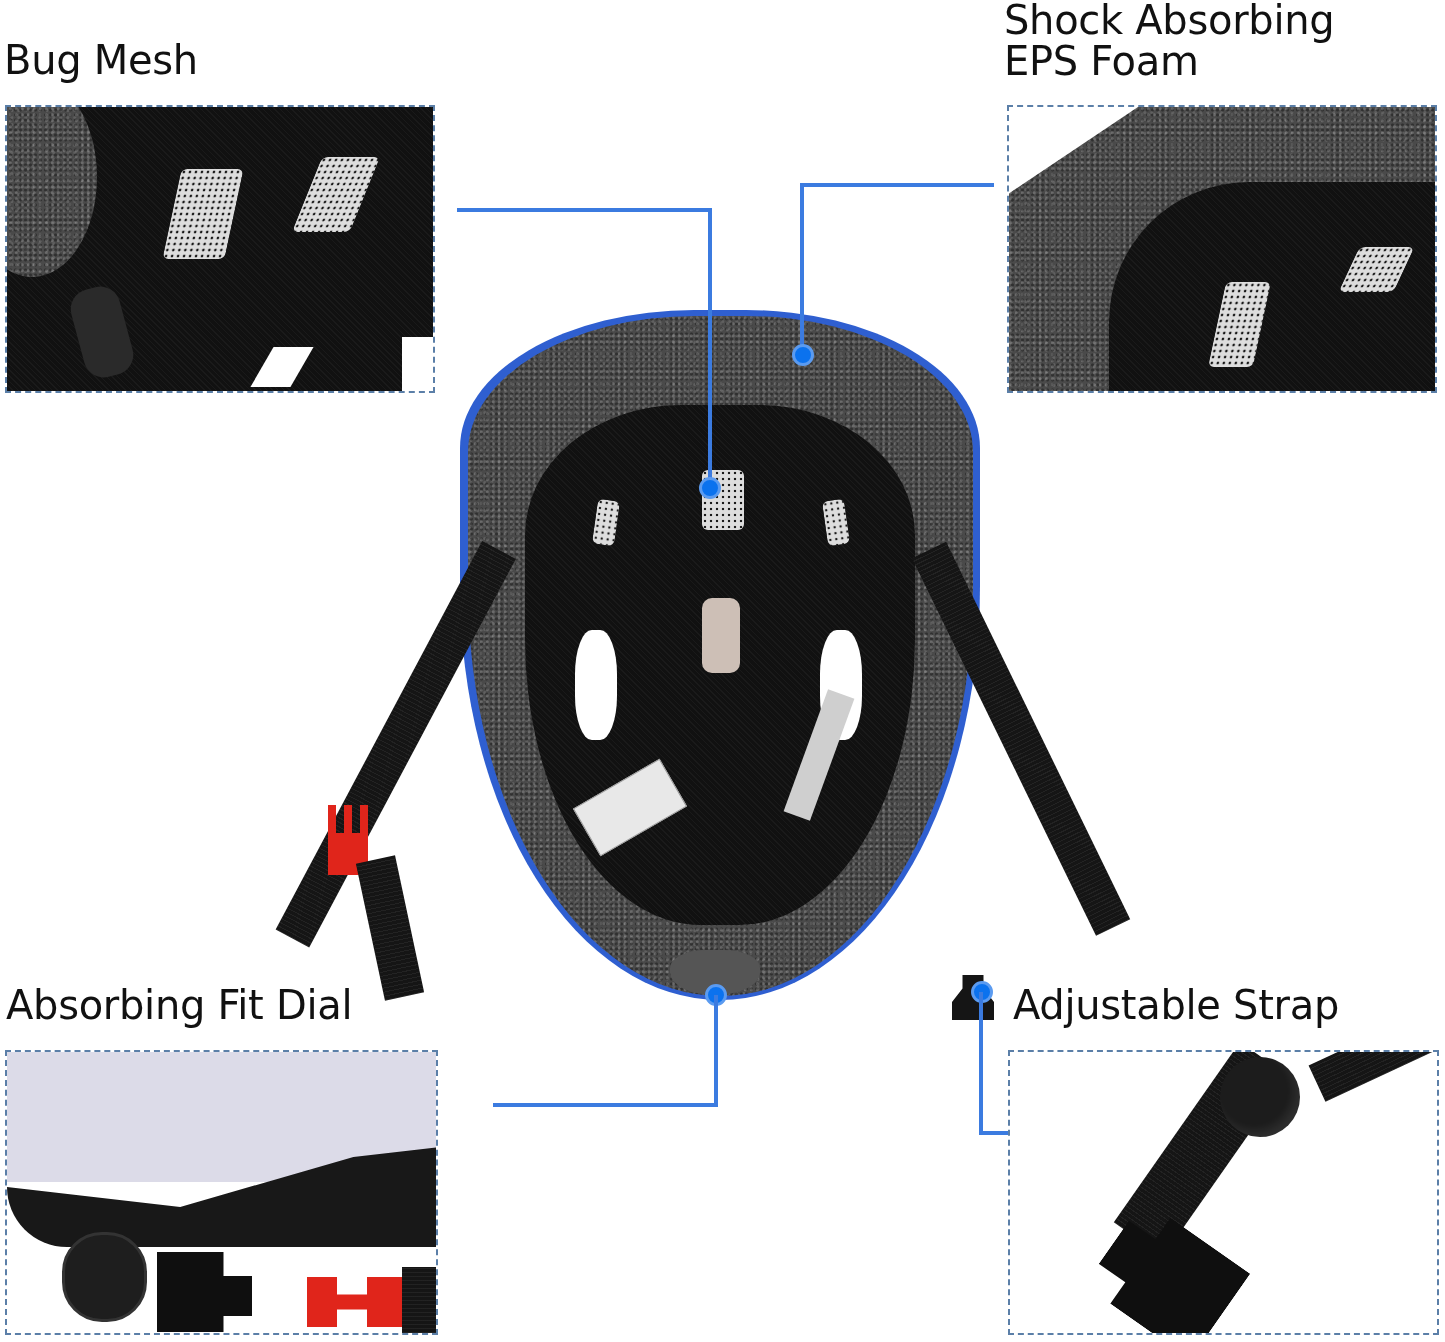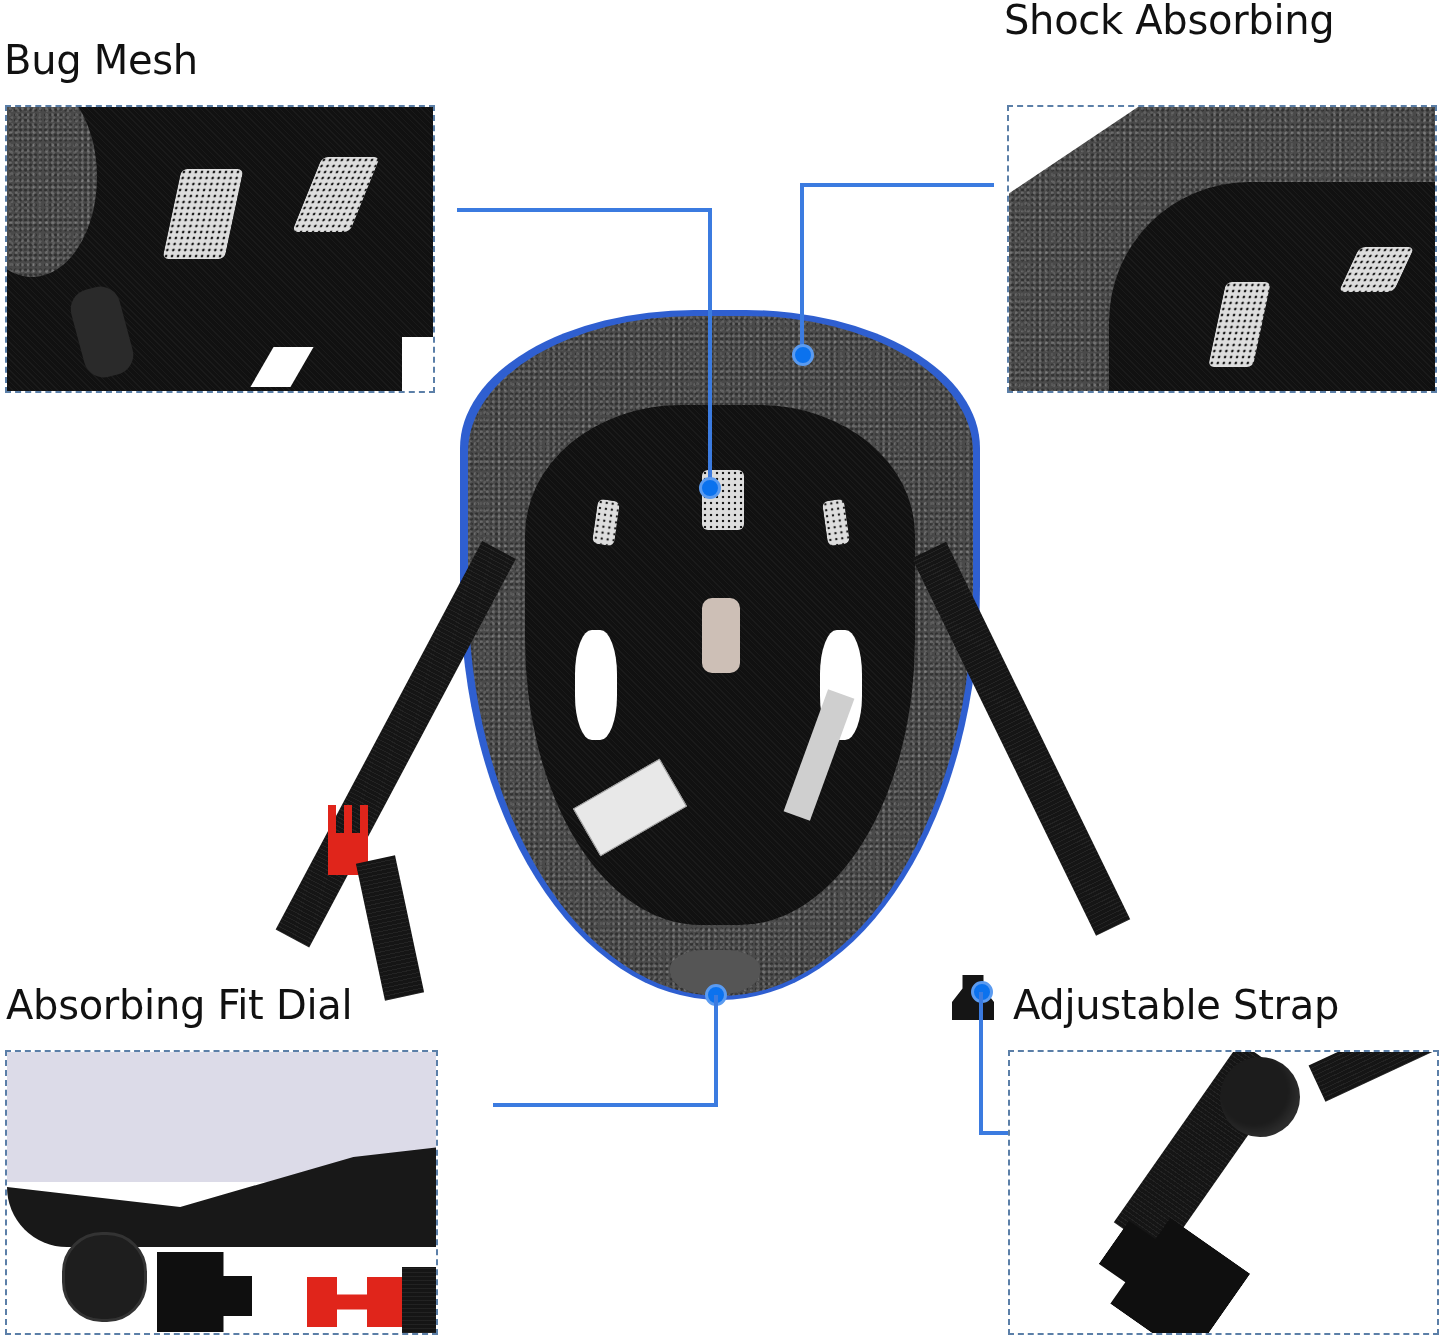--- a/index.html
+++ b/index.html
@@ -29,20 +29,21 @@
 </style>
 </head>
 <body>
 
 <div class="label" style="left:4px; top:40px;">
   <span>Bug Mesh</span>
 </div>
 
 <div class="label" style="left:1004px; top:0px;">
   <span class="line">Shock Absorbing</span>
+  <span class="line">EPS Foam</span>
 </div>
 
 <div class="label" style="left:6px; top:985px;">
   <span>Absorbing Fit Dial</span>
 </div>
 
 <div class="label" style="left:1013px; top:985px;">
   <span>Adjustable Strap</span>
 </div>
 

